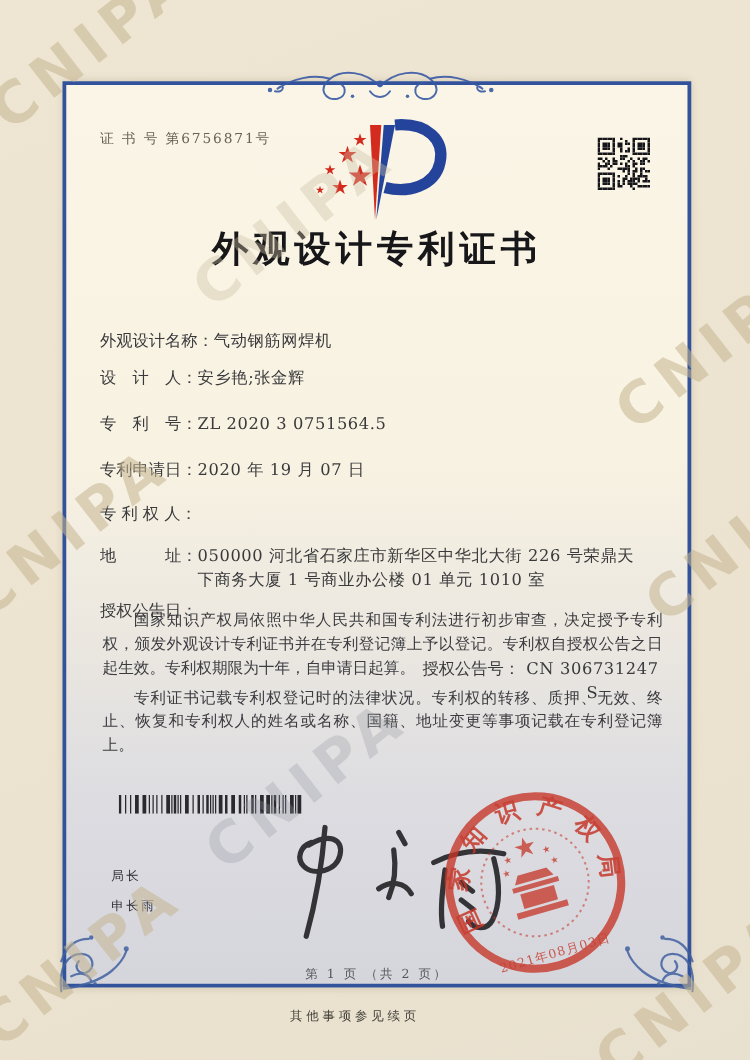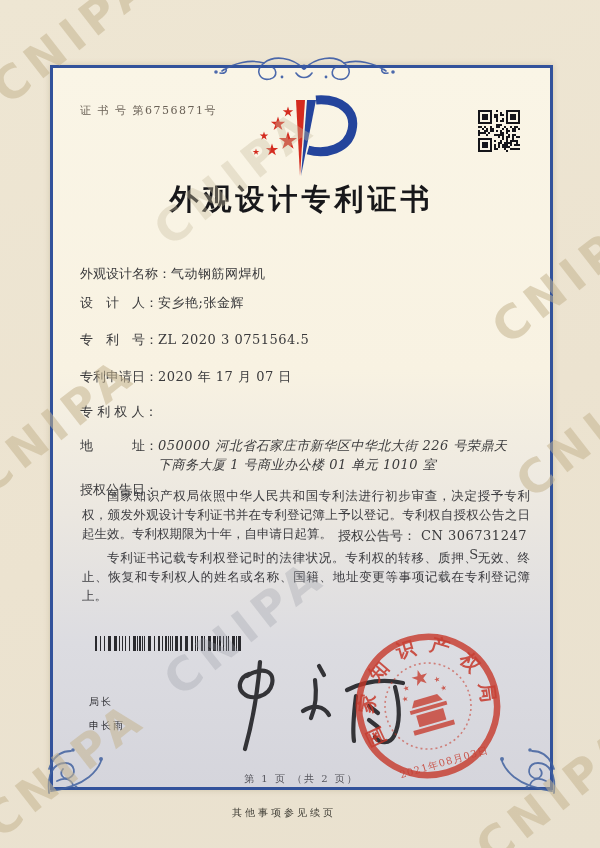--- a/index.html
+++ b/index.html
@@ -36,21 +36,21 @@
   .qr{position:absolute;left:425px;top:42px;width:42px;height:42px;}
   .title{
     position:absolute;left:0;top:112px;width:100%;text-align:center;
     font-size:29px;font-weight:bold;color:#17171a;letter-spacing:4px;
   }
   
   .fields{position:absolute;left:27px;top:184px;width:452px;font-size:13px;color:#3a3a3c;}
   .frow{position:absolute;left:0;display:flex;align-items:flex-start;line-height:19px;}
   .frow .lab{white-space:pre;flex:none;}
   .frow .val{letter-spacing:.5px;}
-  .addr-val{width:356px;font-style:italic;}
+  .addr-val{width:356px;}
   .pair2{position:absolute;left:258px;top:0;display:flex;margin-top:46px;}
   
   .paras{position:absolute;left:29px;top:418px;width:448px;
     font-size:12.5px;line-height:19px;color:#3c3c40;text-align:justify;}
   .paras p{margin:0 0 5px 0;text-indent:2em;}
   
   .barcode{position:absolute;left:42px;top:568px;width:148px;height:15px;}
   .comm{position:absolute;left:36px;top:622px;font-size:10px;color:#2e2e33;line-height:24px;letter-spacing:2px;}
   .sign{position:absolute;left:160px;top:586px;width:210px;height:105px;}
   .seal{position:absolute;left:304px;top:567px;width:148px;height:148px;transform:rotate(-8deg);opacity:.92;}
@@ -370,21 +370,21 @@
       <div class="frow" style="top:41px">
         <span class="lab">设　计　人：</span>
         <span class="val">安乡艳;张金辉</span>
       </div>
       <div class="frow" style="top:78px">
         <span class="lab">专　利　号：</span>
         <span class="val">ZL 2020 3 0751564.5</span>
       </div>
       <div class="frow" style="top:115px">
         <span class="lab">专利申请日：</span>
-        <span class="val">2020 年 17 月 07 日</span>
+        <span class="val">2020 年 19 月 07 日</span>
       </div>
       <div class="frow" style="top:150px">
         <span class="lab">专 利 权 人：</span>
       </div>
       <div class="frow" style="top:184px">
         <span class="lab">地　　　址：</span>
         <span class="val addr-val">050000 河北省石家庄市新华区中华北大街 226 号荣鼎天下商务大厦 1 号商业办公楼 01 单元 1010 室</span>
       </div>
       <div class="frow" style="top:228px;width:452px;text-align:center;">
         <span class="lab">授权公告日：</span>

